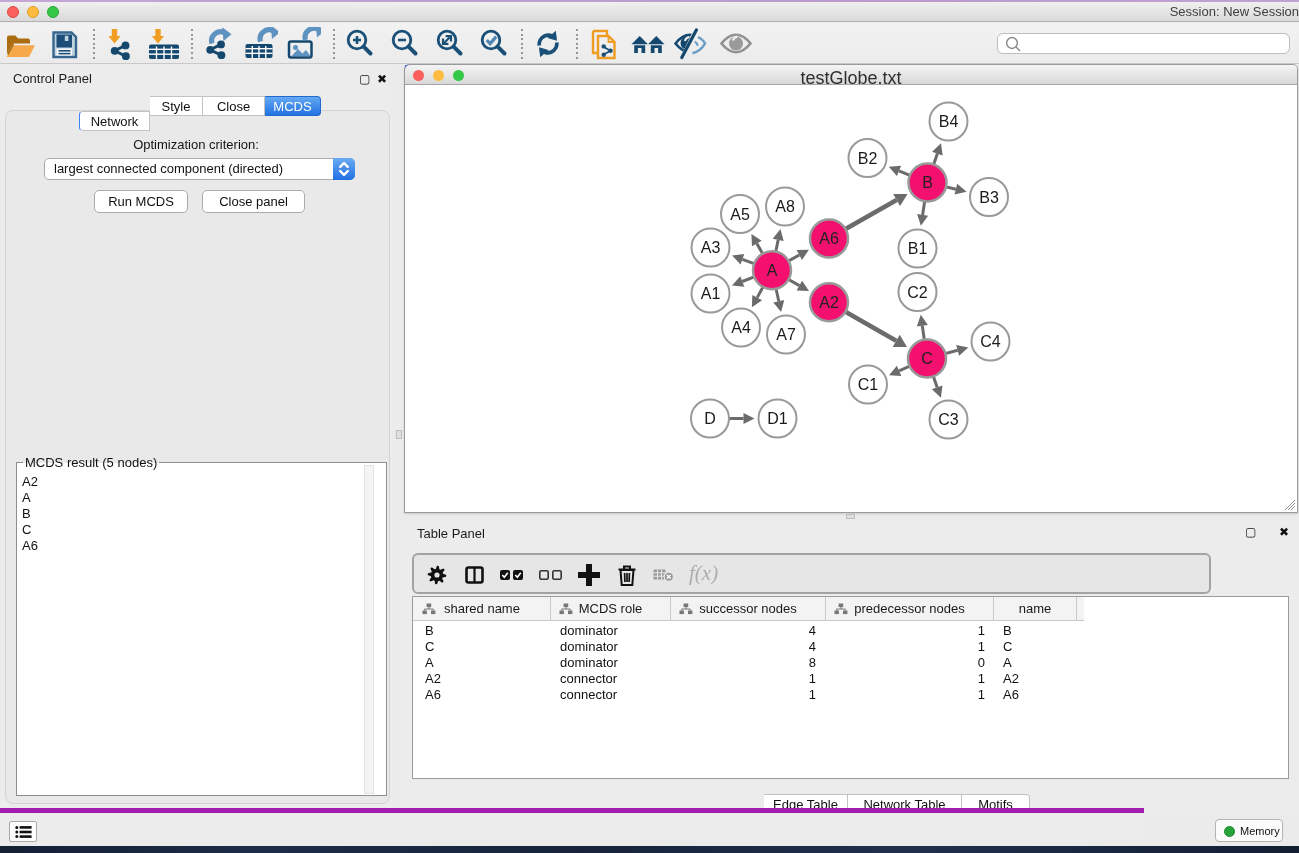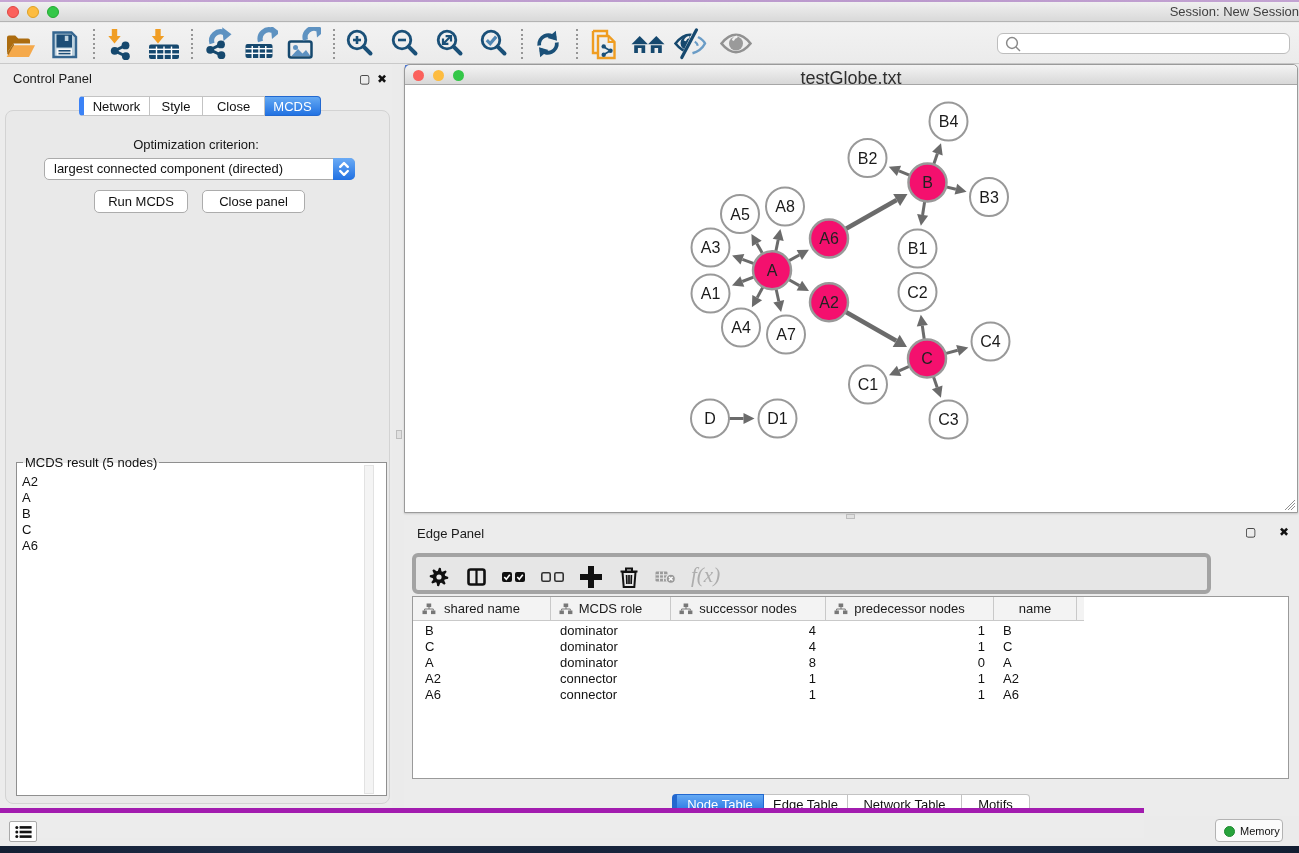--- a/index.html
+++ b/index.html
@@ -31,21 +31,21 @@
 
 
 #cpanel { left:0; top:64px; width:392px; height:752px; background:#ececec; }
 #cpanel .hdr { position:absolute; left:13px; top:7px; font-size:13px; color:#1c1c1c; }
 .winbtns { position:absolute; top:8px; font-size:12px; color:#111; }
 #cpbody { position:absolute; left:5px; top:46px; width:385px; height:694px;
   background:#e9e9e9; border:1px solid #d3d3d3; border-radius:8px; }
 .tabrow { position:absolute; display:flex; height:20px; }
 .tab { height:20px; line-height:19px; font-size:13px; text-align:center;
   background:#fff; border:1px solid #c3c3c3; border-left:none; color:#111; }
-.tab.first { border-left:5px solid #3b82f6; border-radius:4px 0 0 4px; }
+.tab.first { border-left:1px solid #3b82f6; border-radius:4px 0 0 4px;margin-top:15px; }
 .tab.last { border-radius:0 4px 4px 0; }
 .tab.sel { background:linear-gradient(#64a9f3,#2272e2); color:#fff; border-color:#2268cf; }
 #optlabel { position:absolute; left:0; top:73px; width:392px; text-align:center;
   font-size:13px; color:#141414; }
 #dropdown { position:absolute; left:44px; top:94px; width:311px; height:22px;
   background:#fff; border:1px solid #ababab; border-radius:5px; font-size:13px;
   color:#111; line-height:20px; padding-left:9px; }
 #dropdown .step { position:absolute; right:-1px; top:-1px; width:22px; height:22px;
   background:linear-gradient(#6babf5,#2070e2); border-radius:0 5px 5px 0; }
 .btn { position:absolute; top:126px; height:23px; background:#fff;
@@ -68,21 +68,21 @@
   background:linear-gradient(#f4f4f4,#d8d8d8); border-bottom:1px solid #a6a6a6;
   border-radius:5px 5px 0 0; }
 #nettitle .t { position:absolute; width:100%; text-align:center; top:3px;
   font-size:18px; color:#2e2e2e; }
 .tl2 { position:absolute; border-radius:50%; width:11px; height:11px; top:5px; }
 
 
 #tpanel { left:404px; top:520px; width:895px; height:296px; background:#ececec; }
 #tpanel .hdr { position:absolute; left:13px; top:6px; font-size:13px; color:#1c1c1c; }
 #ttoolbar { position:absolute; left:8px; top:33px; width:799px; height:41px;
-  background:#e6e6e6; border:4px solid #a3a3a3; border-radius:6px; }
+  background:#e6e6e6; border:2px solid #a3a3a3; border-radius:6px; }
 #ttable { position:absolute; left:8px; top:76px; width:877px; height:183px;
   background:#fff; border:1px solid #9a9a9a; }
 #thead { position:absolute; left:0; top:0; width:671px; height:24px;
   background:#f3f3f3; border-bottom:1px solid #c9c9c9; }
 .hcell { position:absolute; top:0; height:24px; border-right:1px solid #c9c9c9;
   font-size:13px; color:#1a1a1a; text-align:center; line-height:24px; }
 .trow { position:absolute; font-size:13px; color:#111; height:16px; line-height:16px; }
 
 
 #statusbar { left:0; top:808px; width:1144px; height:30px; background:#ececec;
@@ -363,21 +363,21 @@
 <text x="522.0" y="278.0" text-anchor="middle" font-size="16" fill="#222">C</text>
 </svg>
 <svg style="position:absolute;right:2px;bottom:2px" width="12" height="12" viewBox="0 0 12 12">
         <line x1="2" y1="12" x2="12" y2="2" stroke="#909090" stroke-width="1"></line>
         <line x1="5" y1="12" x2="12" y2="5" stroke="#909090" stroke-width="1"></line>
         <line x1="8" y1="12" x2="12" y2="8" stroke="#909090" stroke-width="1"></line>
       </svg>
   </div>
 
   <div class="abs" id="tpanel">
-    <div class="hdr">Edge Panel</div>
+    <div class="hdr">Table Panel</div>
     <div class="winbtns" style="left:841px; top:5px;">▢</div>
     <div class="winbtns" style="left:875px; top:5px;">✖</div>
     <div id="ttoolbar">
       <svg style="position:absolute;left:13px;top:10px" width="20" height="20" viewBox="0 0 20 20">
           <path d="M10.0 0.7 L11.8 0.9 L12.4 4.3 L13.4 4.8 L16.6 3.4 L17.7 4.8 L15.7 7.6 L16.1 8.8 L19.3 10.0 L19.1 11.8 L15.7 12.4 L15.2 13.4 L16.6 16.6 L15.2 17.7 L12.4 15.7 L11.2 16.1 L10.0 19.3 L8.2 19.1 L7.6 15.7 L6.6 15.2 L3.4 16.6 L2.3 15.2 L4.3 12.4 L3.9 11.2 L0.7 10.0 L0.9 8.2 L4.3 7.6 L4.8 6.6 L3.4 3.4 L4.8 2.3 L7.6 4.3 L8.8 3.9 Z" fill="#111111"></path>
           <circle cx="10" cy="10" r="2.6" fill="#e6e6e6"></circle>
         </svg>
       <svg style="position:absolute;left:51px;top:11px" width="19" height="18" viewBox="0 0 19 18">
           <rect x="1.5" y="1.5" width="16" height="15" rx="2" fill="none" stroke="#111111" stroke-width="2.6"></rect>
           <line x1="9.5" y1="1.5" x2="9.5" y2="16.5" stroke="#111111" stroke-width="2.2"></line>

